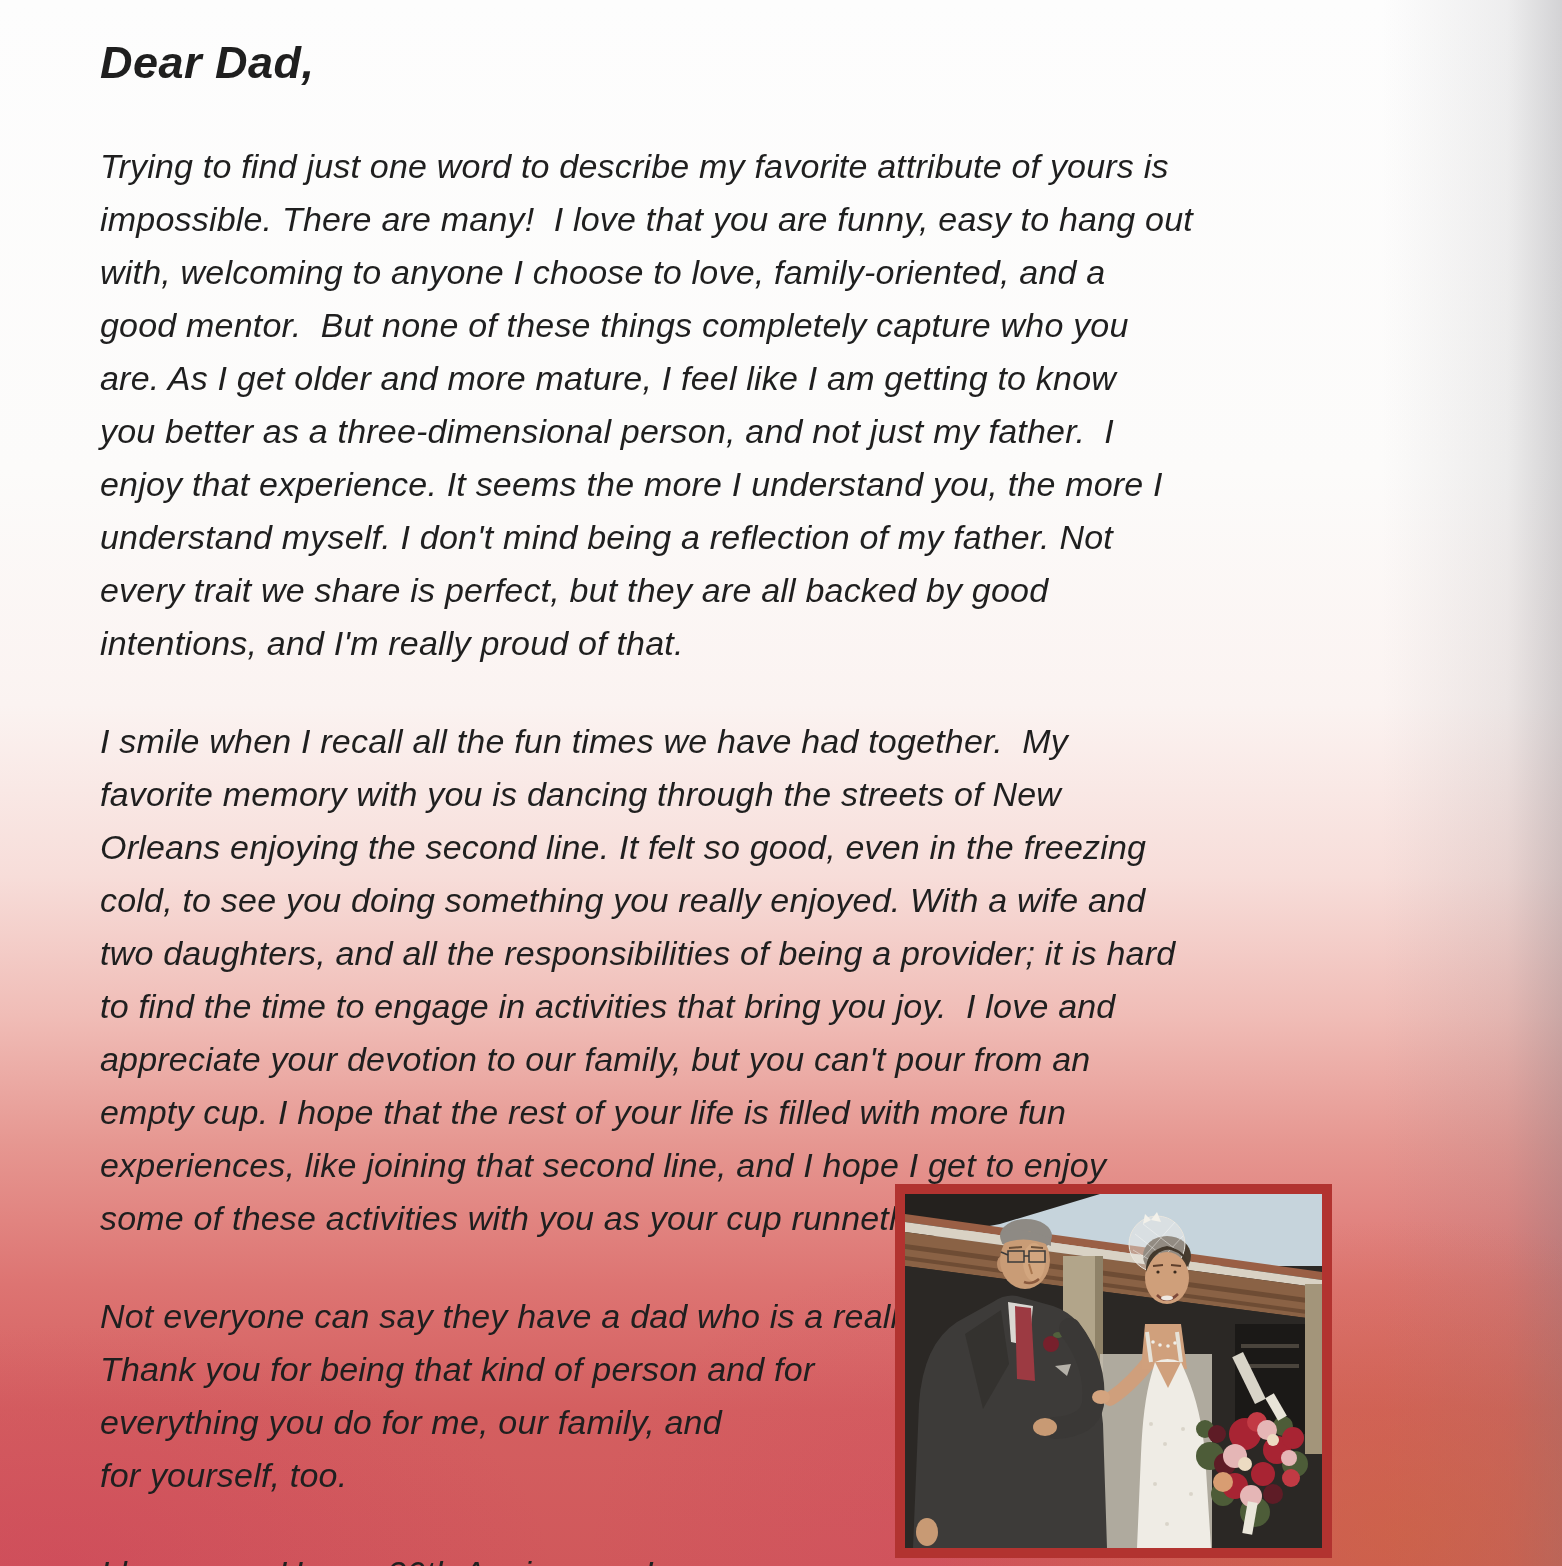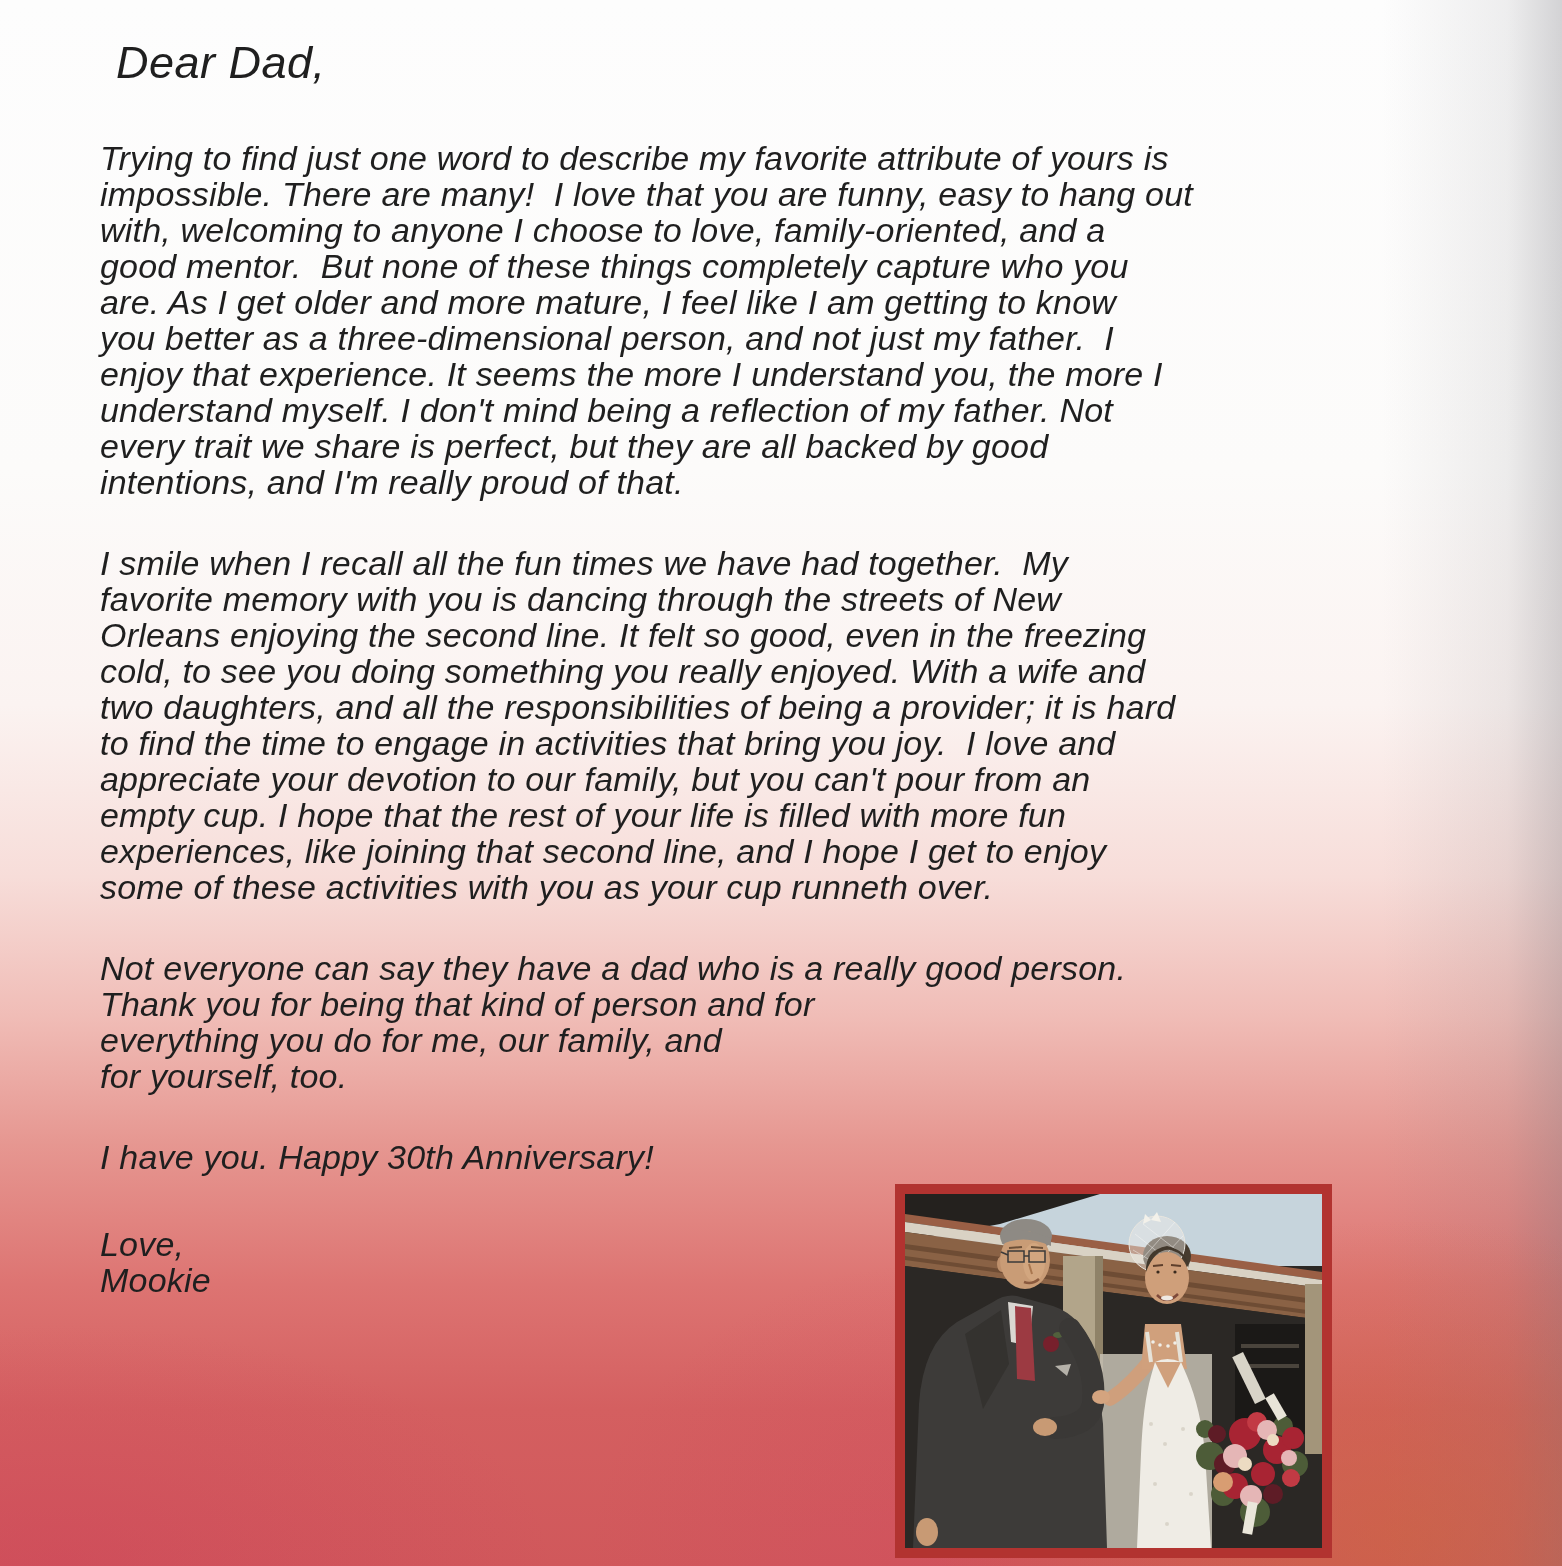--- a/index.html
+++ b/index.html
@@ -17,25 +17,25 @@
       linear-gradient(180deg,
         #fdfdfd 0%, #fcfbfa 30%, #fbf3f1 45%, #f7ddd9 56%,
         #f0bcb6 65%, #e69791 73%, #dd7472 82%, #d45f60 90%, #d0585b 100%);
   }
   .letter{
     position:absolute;left:0;top:0;width:1562px;
     padding:36px 0 0 100px;box-sizing:border-box;
     color:#1f1f1f;font-style:italic;
   }
   .greeting{
-    font-size:45px;line-height:54px;font-weight:normal;
-    margin:0 0 50px 16px;letter-spacing:0.5px;
+    font-size:45px;line-height:54px;font-weight:bold;
+    margin:0 0 50px 0;letter-spacing:0.5px;
   }
   .para{
-    font-size:34px;line-height:36px;margin:0 0 45px 0;
+    font-size:34px;line-height:53px;margin:0 0 45px 0;
     white-space:pre-wrap;letter-spacing:0.2px;width:1360px;
   }
   .closing{margin-bottom:51px;}
   .signoff{margin-bottom:0;}
   .photo-frame{
     position:absolute;left:895px;top:1184px;width:417px;height:354px;
     border:10px solid #b23330;background:#292624;
   }
   .photo-frame svg{display:block;}
 </style>

